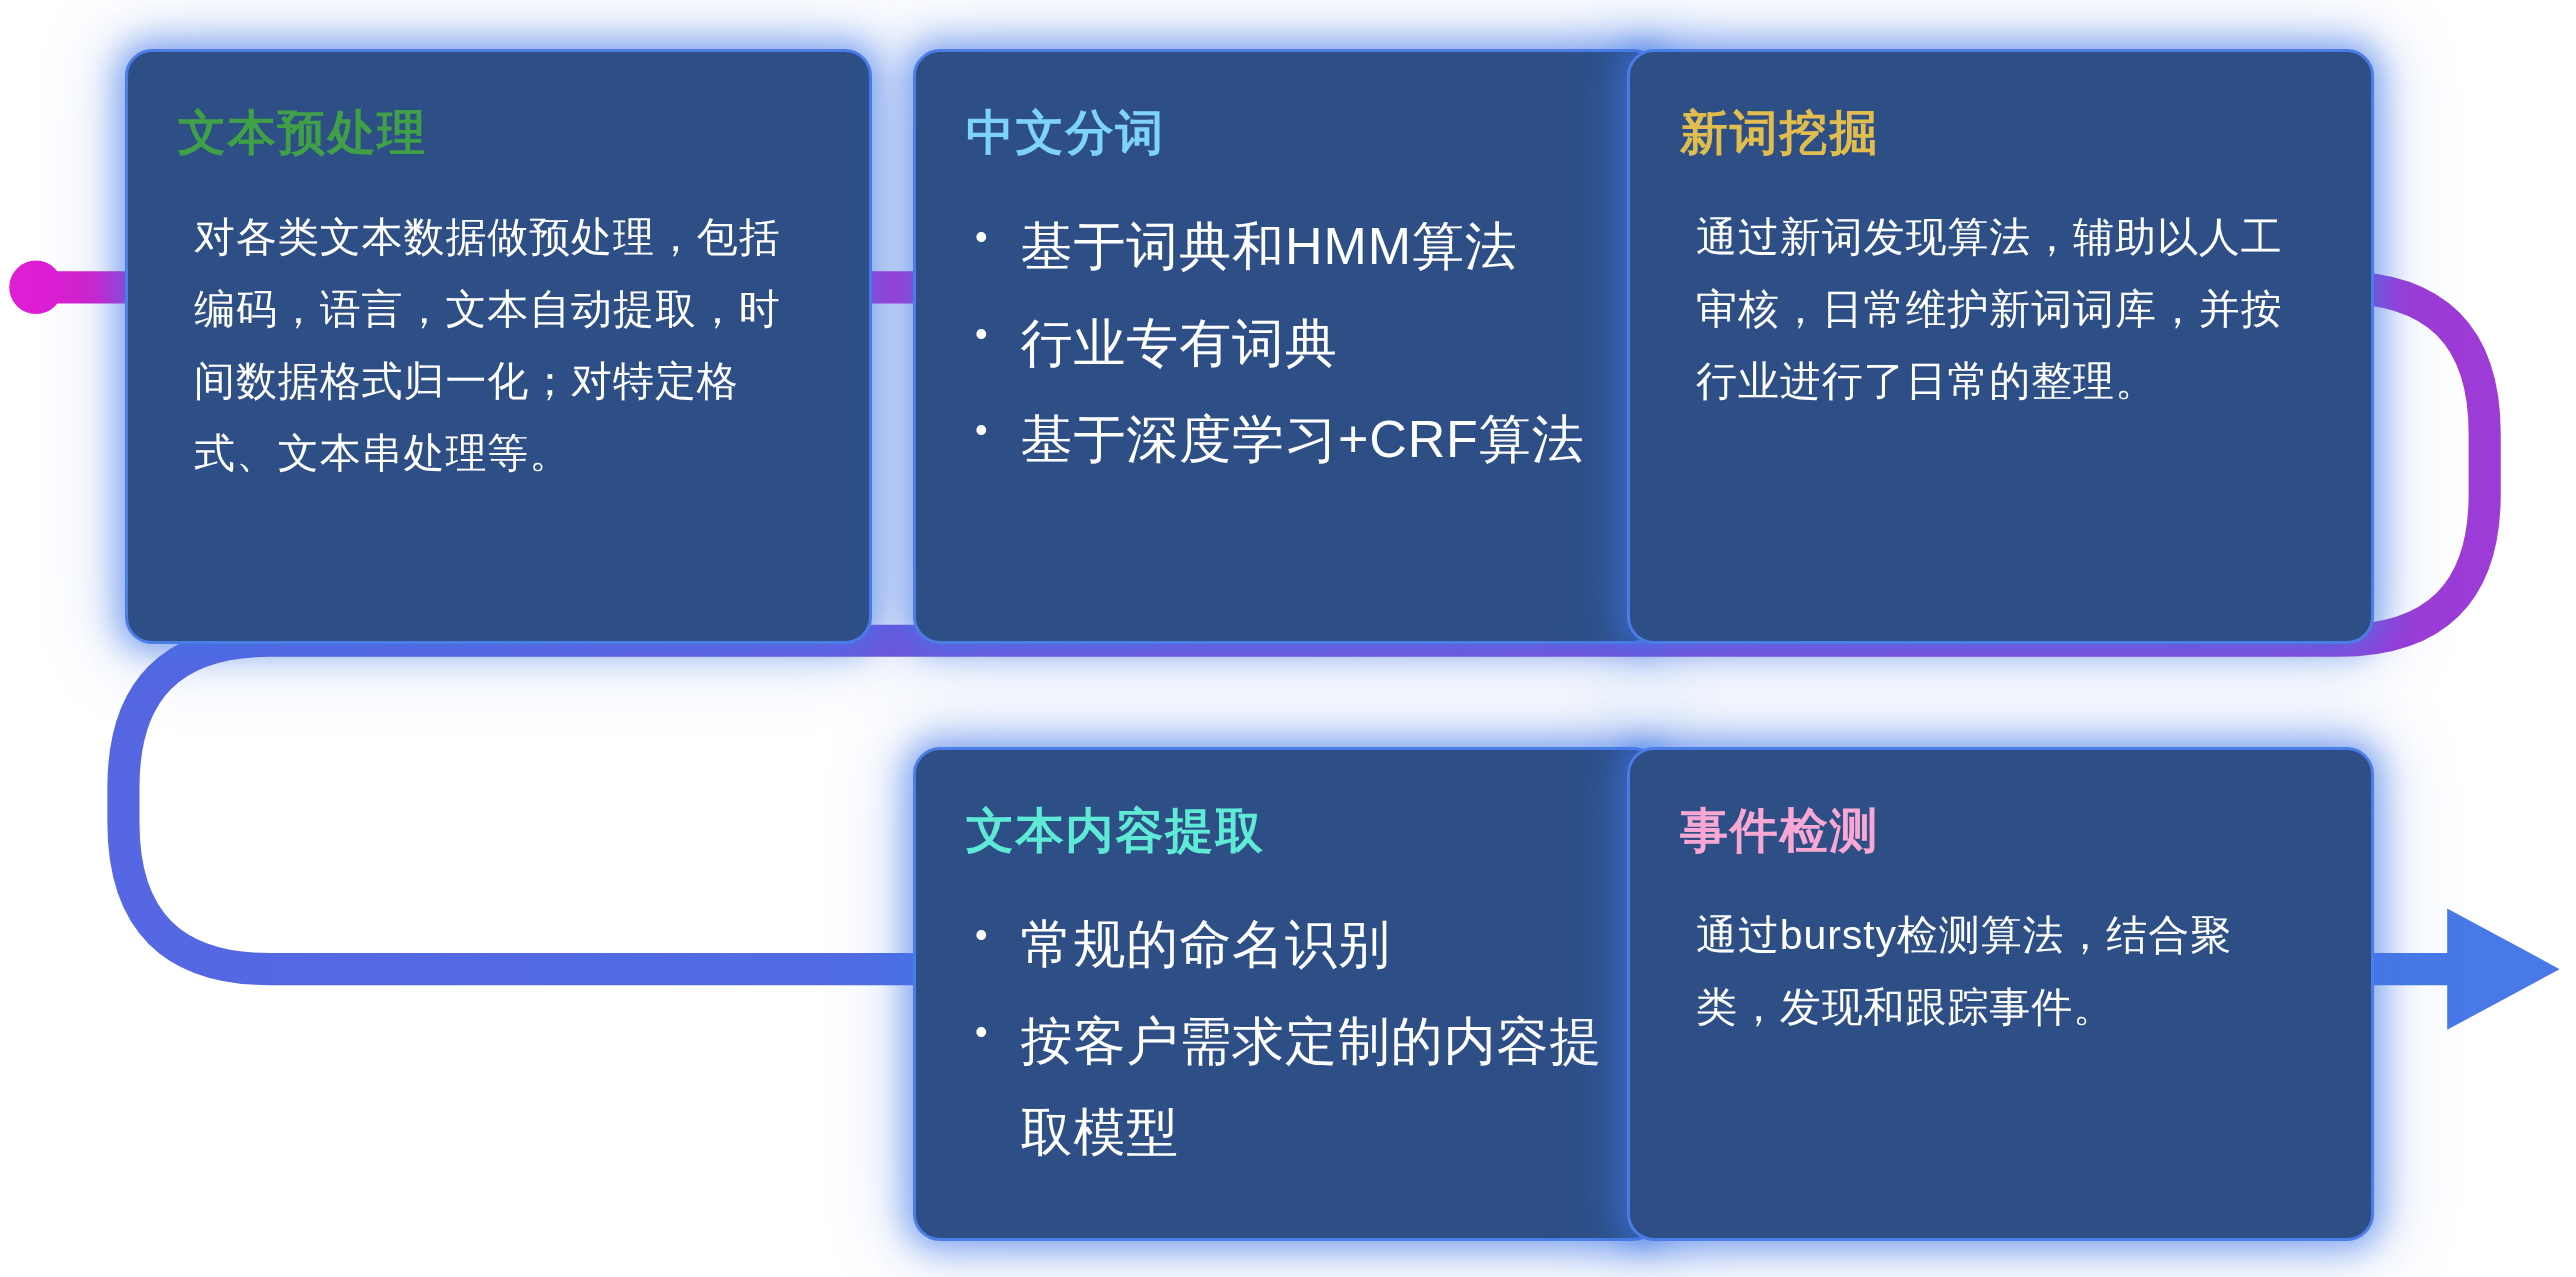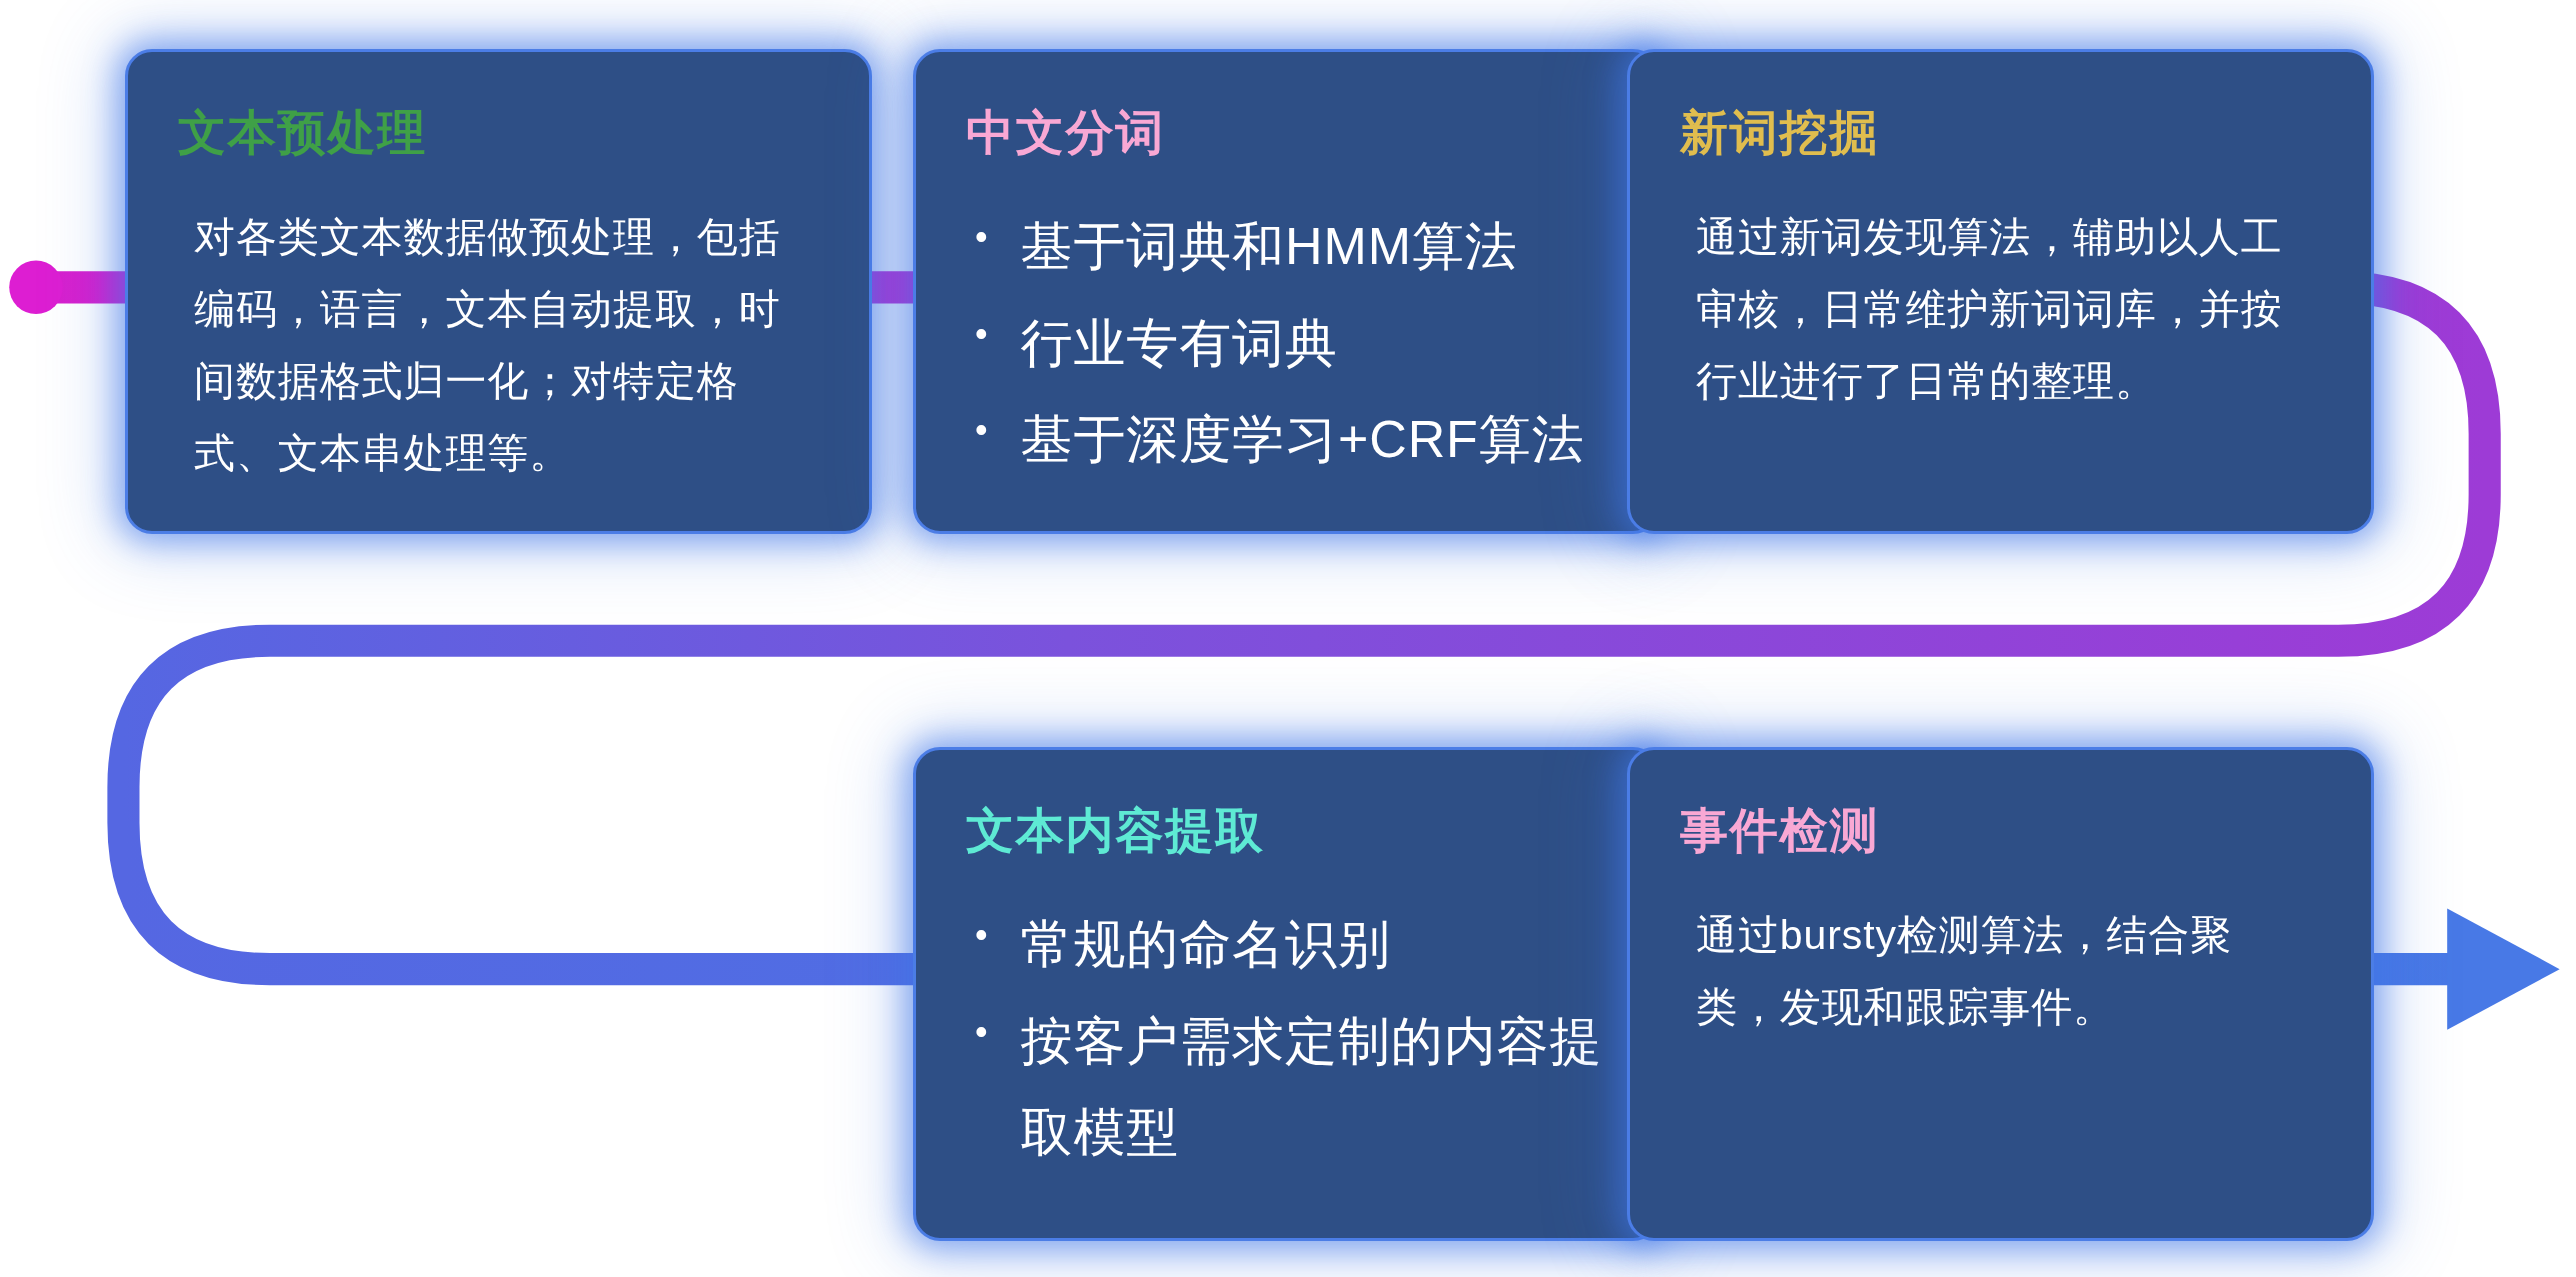--- a/index.html
+++ b/index.html
@@ -26,21 +26,21 @@
     position: absolute;
     width: 747px;
     box-sizing: border-box;
     background: var(--card-bg, #2e4f86);
     border: 3.6px solid var(--card-border, #4b7de6);
     border-radius: 27px;
     box-shadow: 0 0 30px 9px var(--glow, rgba(64,118,232,0.55)),
                 0 0 71px 14.3px var(--glow-soft, rgba(64,118,232,0.25));
     padding: 52px 50px 36px 50px;
   }
-  .r1 { top: 49px;  height: 485px; }
+  .r1 { top: 49px;  height: 595px; }
   .r2 { top: 747px; height: 494px; }
   .col1 { left: 125px; }
   .col2 { left: 913px; }
   .col3 { left: 1627px; }
 
   .card-title {
     margin: 0 0 39px 0;
     font-size: 48px;
     font-weight: 700;
     letter-spacing: 1.8px;
@@ -106,21 +106,21 @@
     <circle cx="40" cy="322" r="30" fill="#dd1ed2"></circle>
     <polygon points="2742,1018 2868,1086 2742,1154" fill="#4879e6"></polygon>
   </svg>
 
   <div class="card r1 col1">
     <h2 class="card-title" style="color: rgb(63, 160, 71);">文本预处理</h2>
     <p class="card-body">对各类文本数据做预处理，包括编码，语言，文本自动提取，时间数据格式归一化；对特定格式、文本串处理等。</p>
   </div>
 
   <div class="card r1 col2">
-    <h2 class="card-title" style="color: #f9a8d4;">中文分词</h2>
+    <h2 class="card-title" style="color: #7dd3fc;">中文分词</h2>
     <ul class="card-bullets">
       <li>
           <span>基于词典和HMM算法</span>
         </li>
       <li>
           <span>行业专有词典</span>
         </li>
       <li>
           <span>基于深度学习+CRF算法</span>
         </li>

